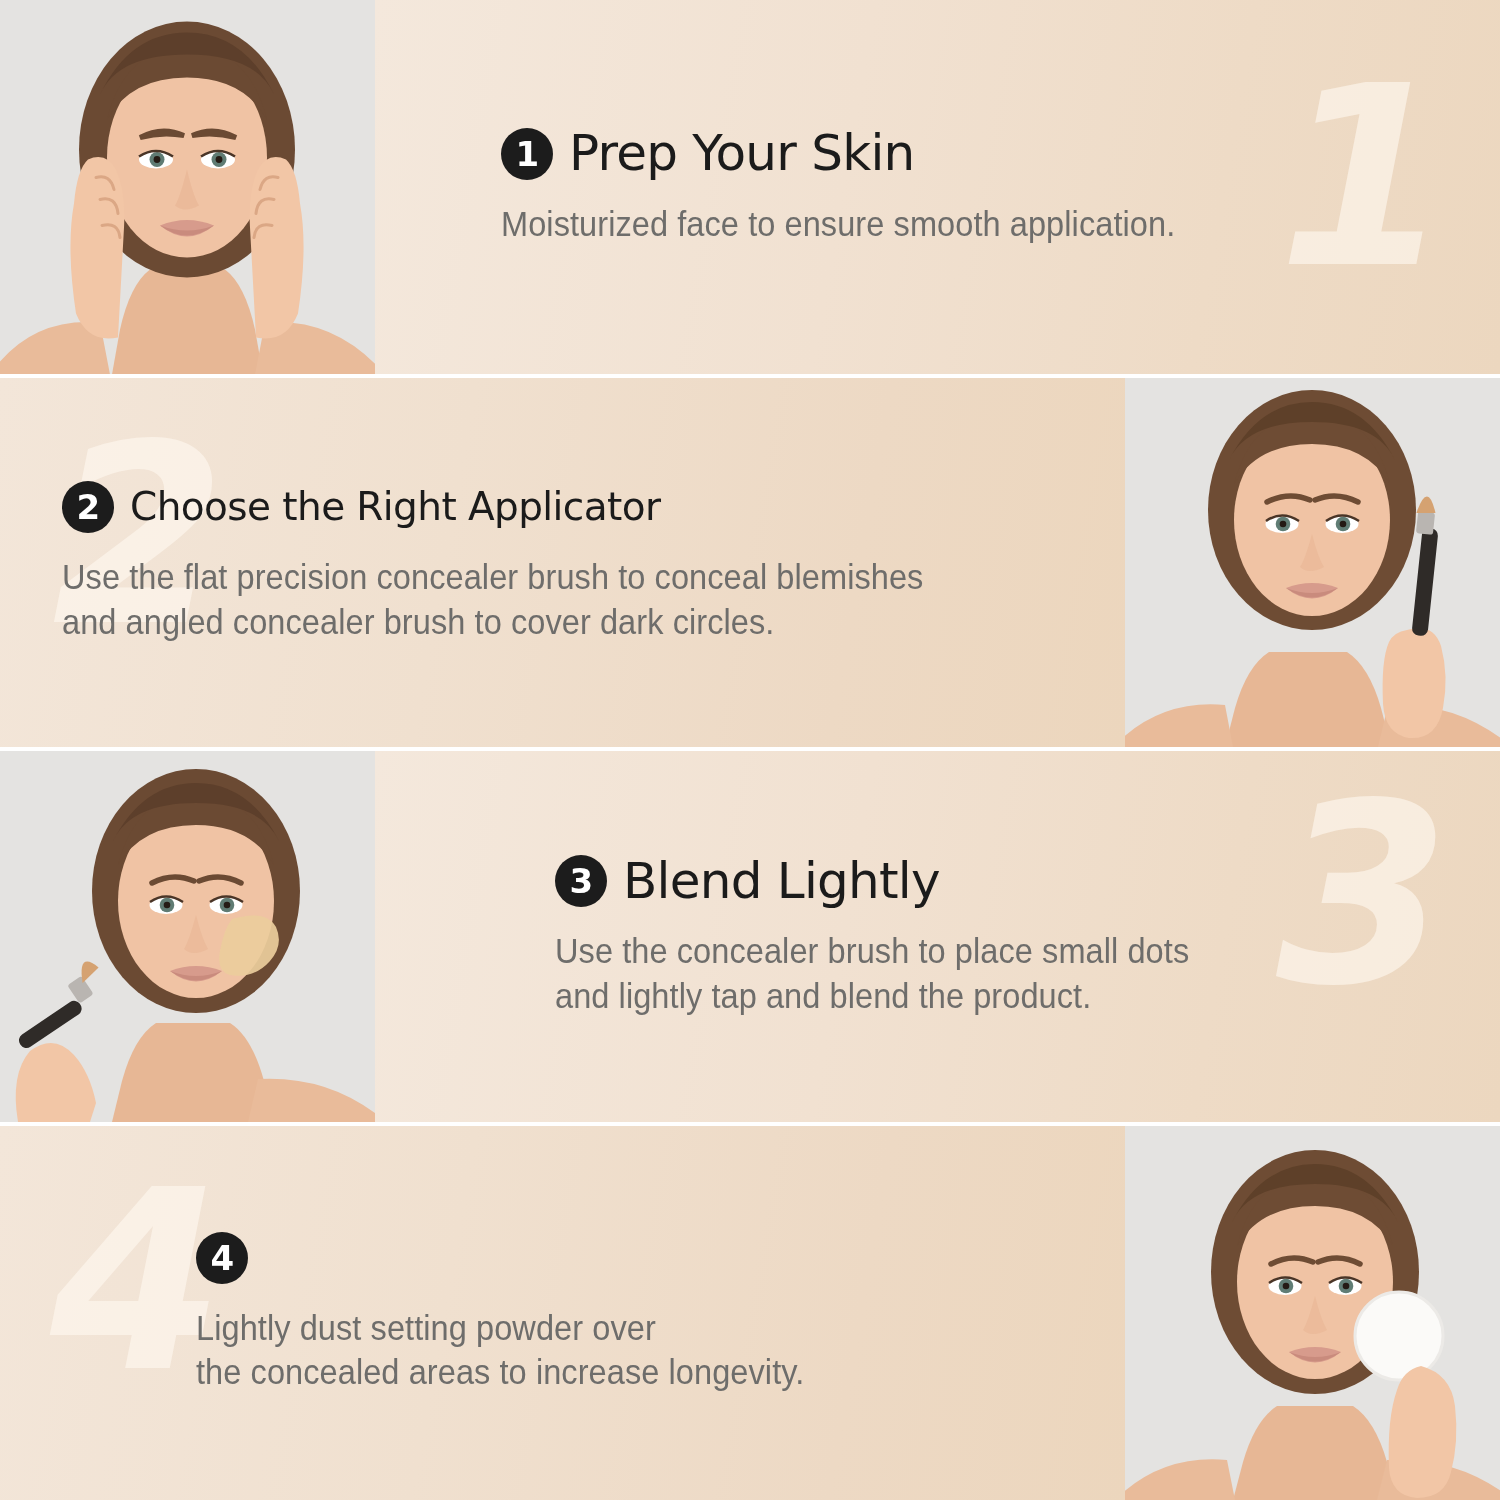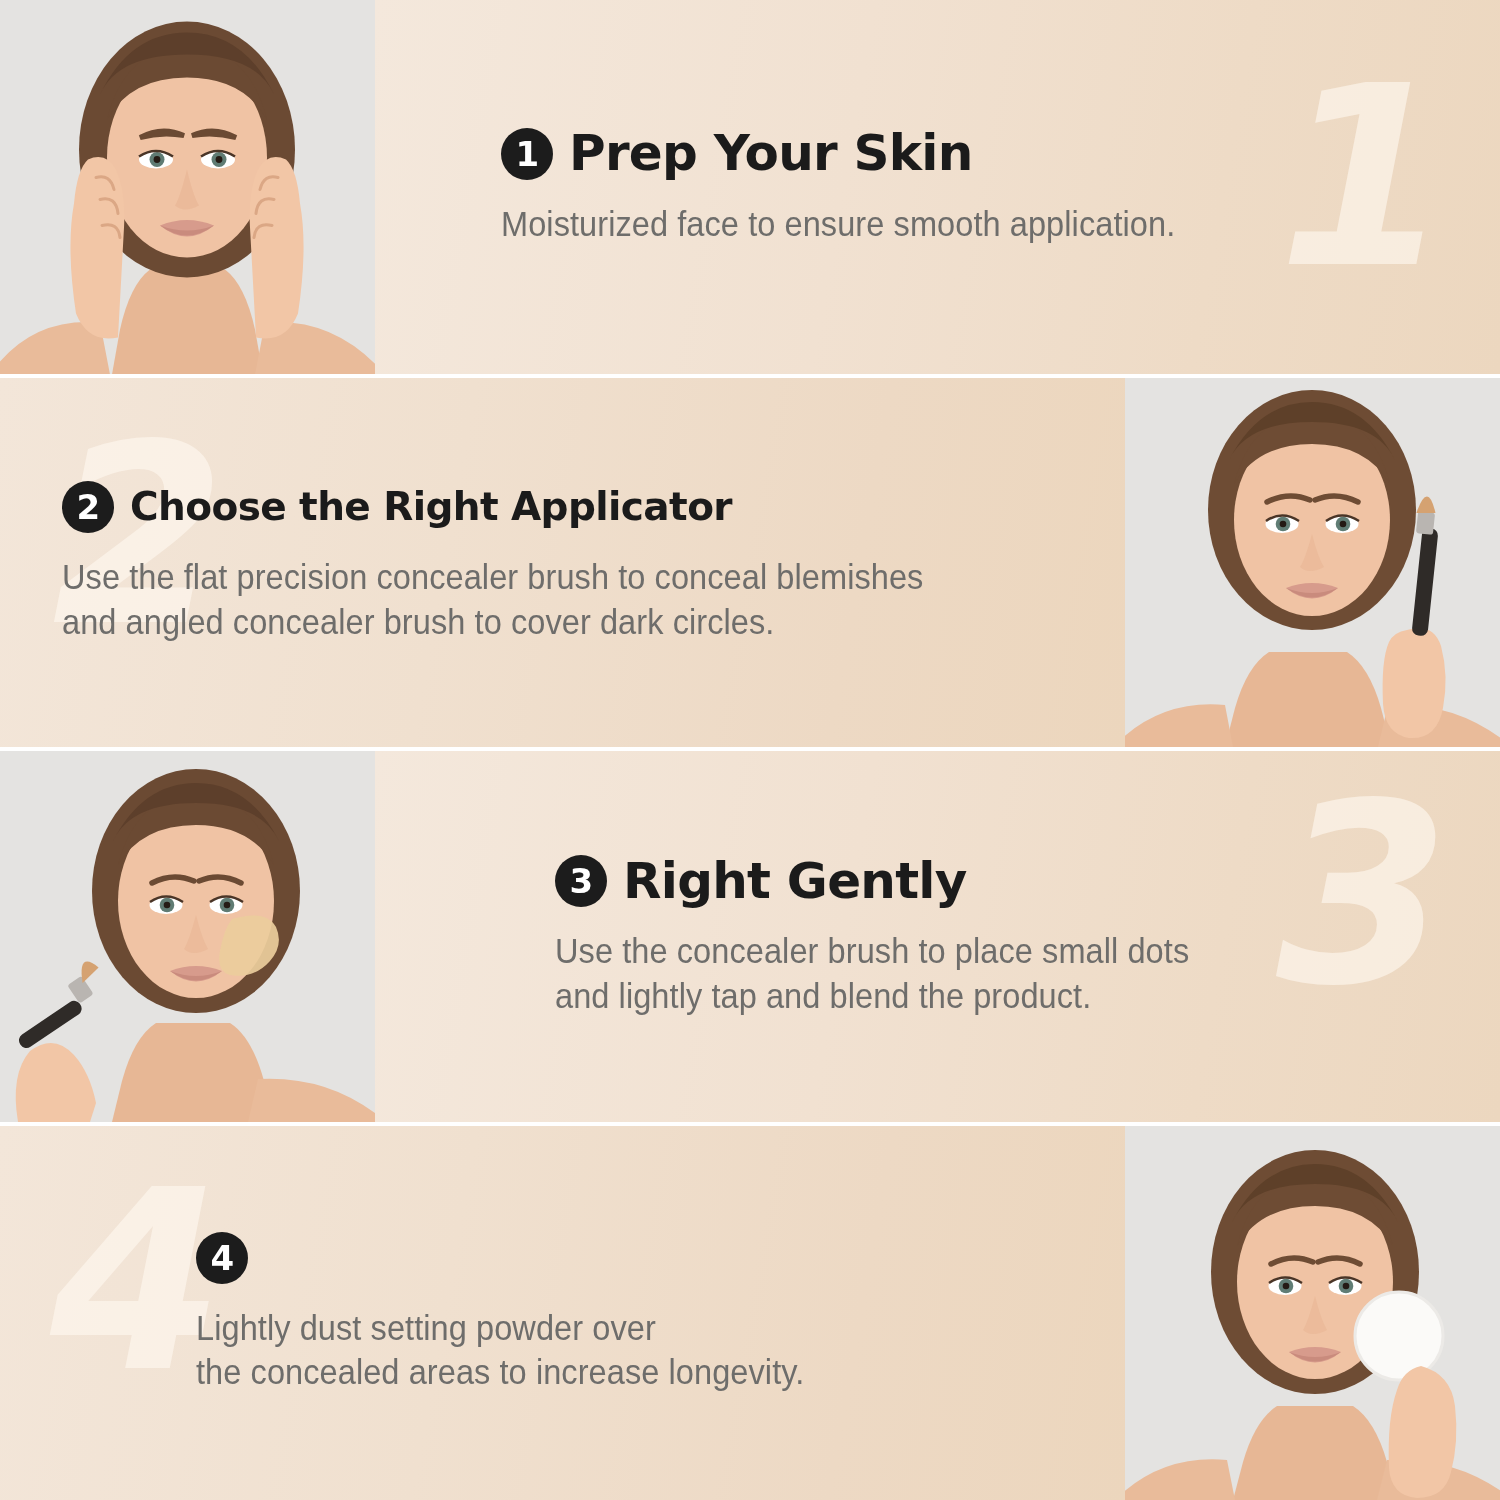--- a/index.html
+++ b/index.html
@@ -60,21 +60,21 @@
     flex:0 0 auto;
     width:52px;height:52px;border-radius:50%;
     background:#1c1c1c;color:#ffffff;
     display:flex;align-items:center;justify-content:center;
     font-family:"DejaVu Sans", sans-serif;
     font-weight:bold;font-size:34px;line-height:1;
     letter-spacing:-.02em;
   }
   .title{
     font-family:"DejaVu Sans", sans-serif;
-    font-weight:bold;
+    font-weight:normal;
     font-size:50px;
     color:#1b1b1b;
     letter-spacing:-.015em;
     line-height:1.02;
     white-space:nowrap;
   }
   .title.tight{font-size:39px;}
 
   .desc{
     font-family:"Liberation Sans Narrow","Liberation Sans", sans-serif;
@@ -223,21 +223,21 @@
         <rect x="14" y="266" width="72" height="15" rx="7" fill="#2f2b28" transform="rotate(-34 50 273)"></rect>
         <rect x="72" y="228" width="17" height="22" rx="3" fill="#b9b5b1" transform="rotate(-34 80 239)"></rect>
         <path d="M74 228 q14 -30 22 -4 z" fill="#d5a271" transform="rotate(-34 85 216)"></path>
       </svg>
     </div>
     <div class="textpanel">
       <div class="ghost g3">3</div>
       <div class="content pad-xl">
         <div class="headline">
           <div class="badge">3</div>
-          <div class="title">Right Gently</div>
+          <div class="title">Blend Lightly</div>
         </div>
         <div class="desc">
           <span class="ln">Use the concealer brush to place small dots</span>
           <span class="ln">and lightly tap and blend the product.</span>
         </div>
       </div>
     </div>
   </div>
 
   <div class="row r4 rev">

